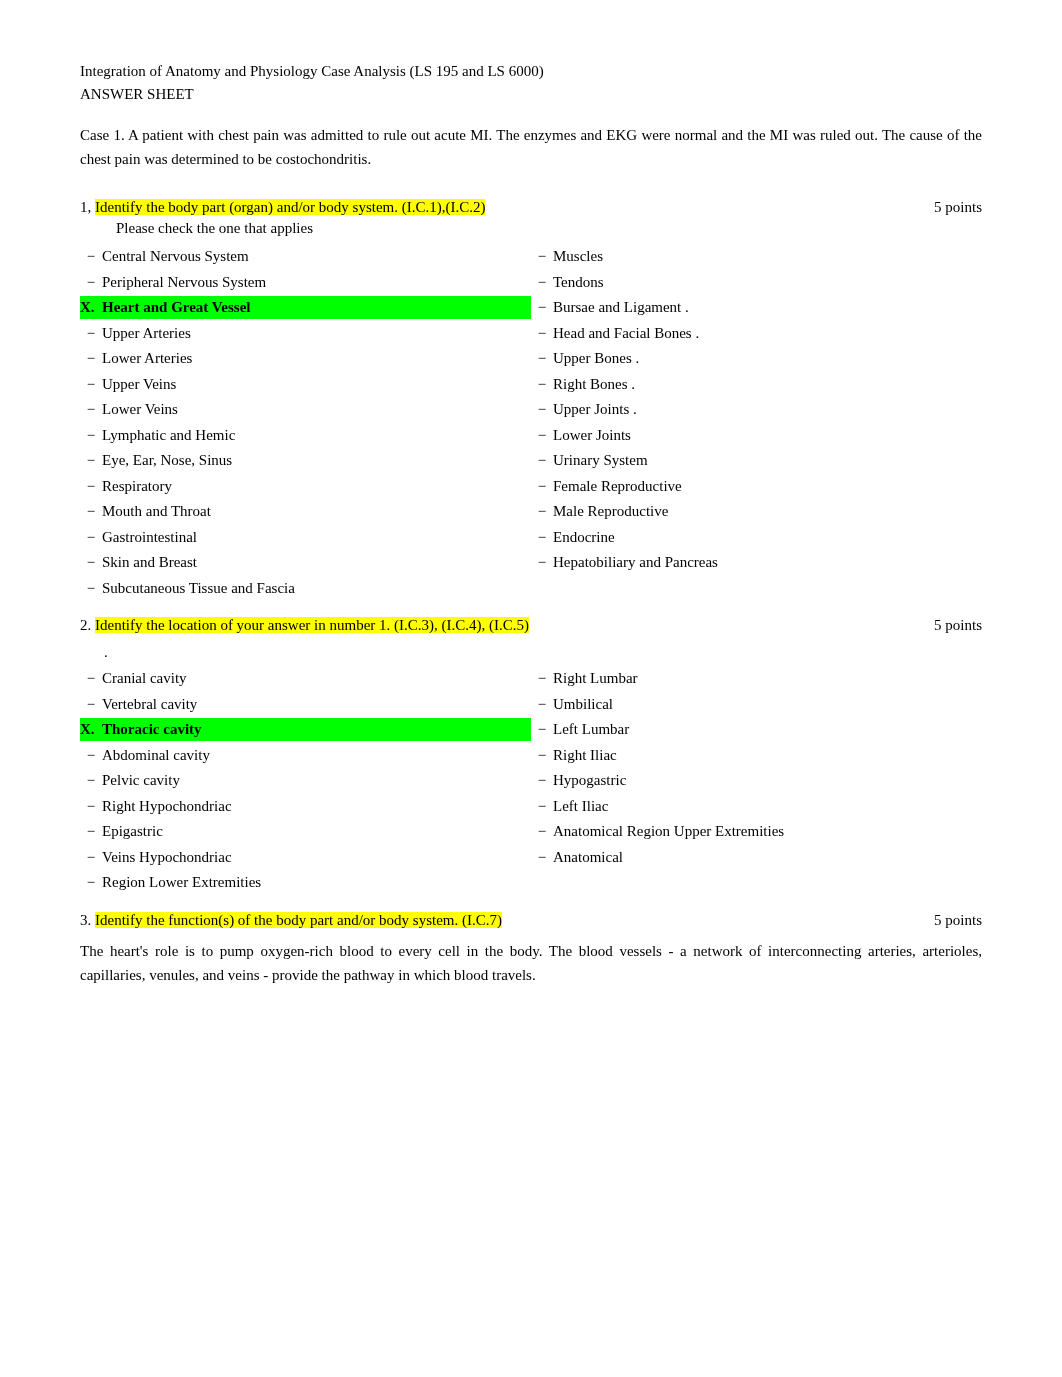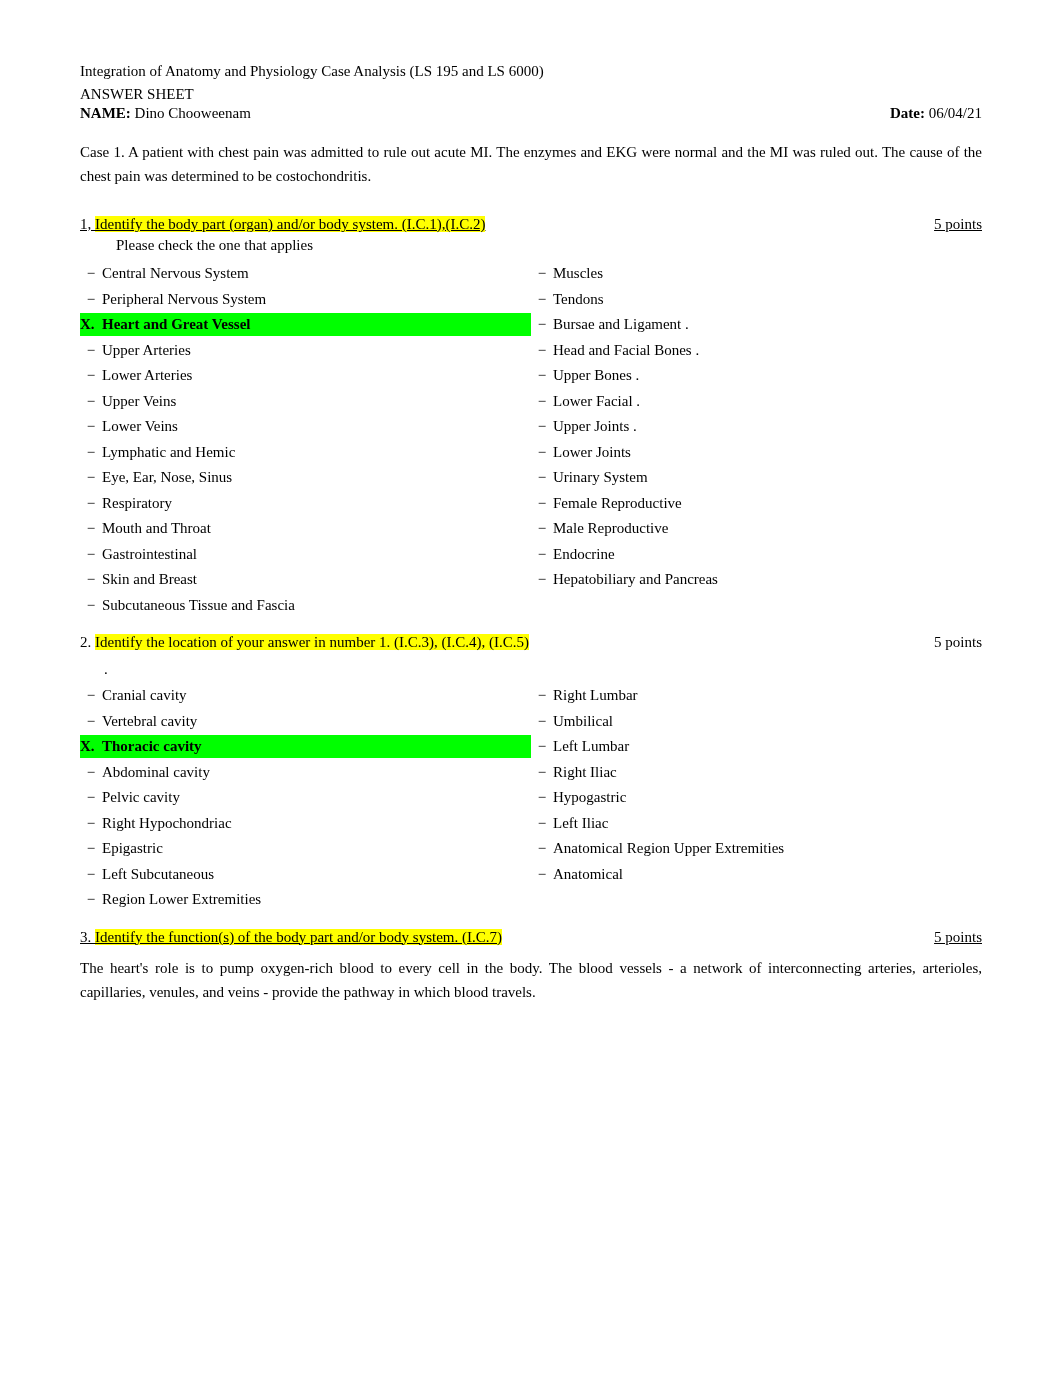--- a/index.html
+++ b/index.html
@@ -37,21 +37,20 @@
     .guide-questions-title {
       font-weight: bold;
       font-size: 15px;
       margin-bottom: 6px;
     }
     .question-row {
       display: flex;
       justify-content: space-between;
       align-items: baseline;
       margin-bottom: 4px;
-      text-decoration: underline;
     }
     .highlight-yellow {
       background-color: #ffff00;
     }
     .points {
       font-size: 15px;
       white-space: nowrap;
       margin-left: 10px;
     }
     .please-check {
@@ -117,28 +116,20 @@
       margin-top: 10px;
     }
   </style>
 </head>
 <body>
 
 <div class="header-section">
   <div class="header-title">
     <div>Integration of Anatomy and Physiology Case Analysis (LS 195 and LS 6000)</div>
     <div>ANSWER SHEET</div>
-  </div>
-  <div class="name-date-row">
-    <div>
-      <span class="name-label">NAME:</span><span> Dino Chooweenam</span>
-    </div>
-    <div>
-      <span class="date-label">Date:</span> <span>06/04/21</span>
-    </div>
   </div>
 </div>
 
 <div class="case-text">
   <span>Case 1. A patient with chest pain was admitted to rule out acute MI. The enzymes and EKG were normal and the MI was ruled out. The cause of the chest pain was determined to be costochondritis.</span>
 </div>
 
 <div>
 
   <div>
@@ -225,21 +216,21 @@
           <div class="list-item">
             <span class="dash">−</span>
             <span>Head and Facial Bones .</span>
           </div>
           <div class="list-item">
             <span class="dash">−</span>
             <span>Upper Bones .</span>
           </div>
           <div class="list-item">
             <span class="dash">−</span>
-            <span>Lower Facial .</span>
+            <span>Right Bones .</span>
           </div>
           <div class="list-item">
             <span class="dash">−</span>
             <span>Upper Joints .</span>
           </div>
           <div class="list-item">
             <span class="dash">−</span>
             <span>Lower Joints</span>
           </div>
           <div class="list-item">
@@ -300,21 +291,21 @@
           <div class="list-item">
             <span class="dash">−</span>
             <span>Right Hypochondriac</span>
           </div>
           <div class="list-item">
             <span class="dash">−</span>
             <span>Epigastric</span>
           </div>
           <div class="list-item">
             <span class="dash">−</span>
-            <span>Left Subcutaneous</span>
+            <span>Veins Hypochondriac</span>
           </div>
           <div class="list-item">
             <span class="dash">−</span>
             <span>Region Lower Extremities</span>
           </div>
         </div>
       <div class="col-right" id="q2-right">
           <div class="list-item">
             <span class="dash">−</span>
             <span>Right Lumbar</span>

